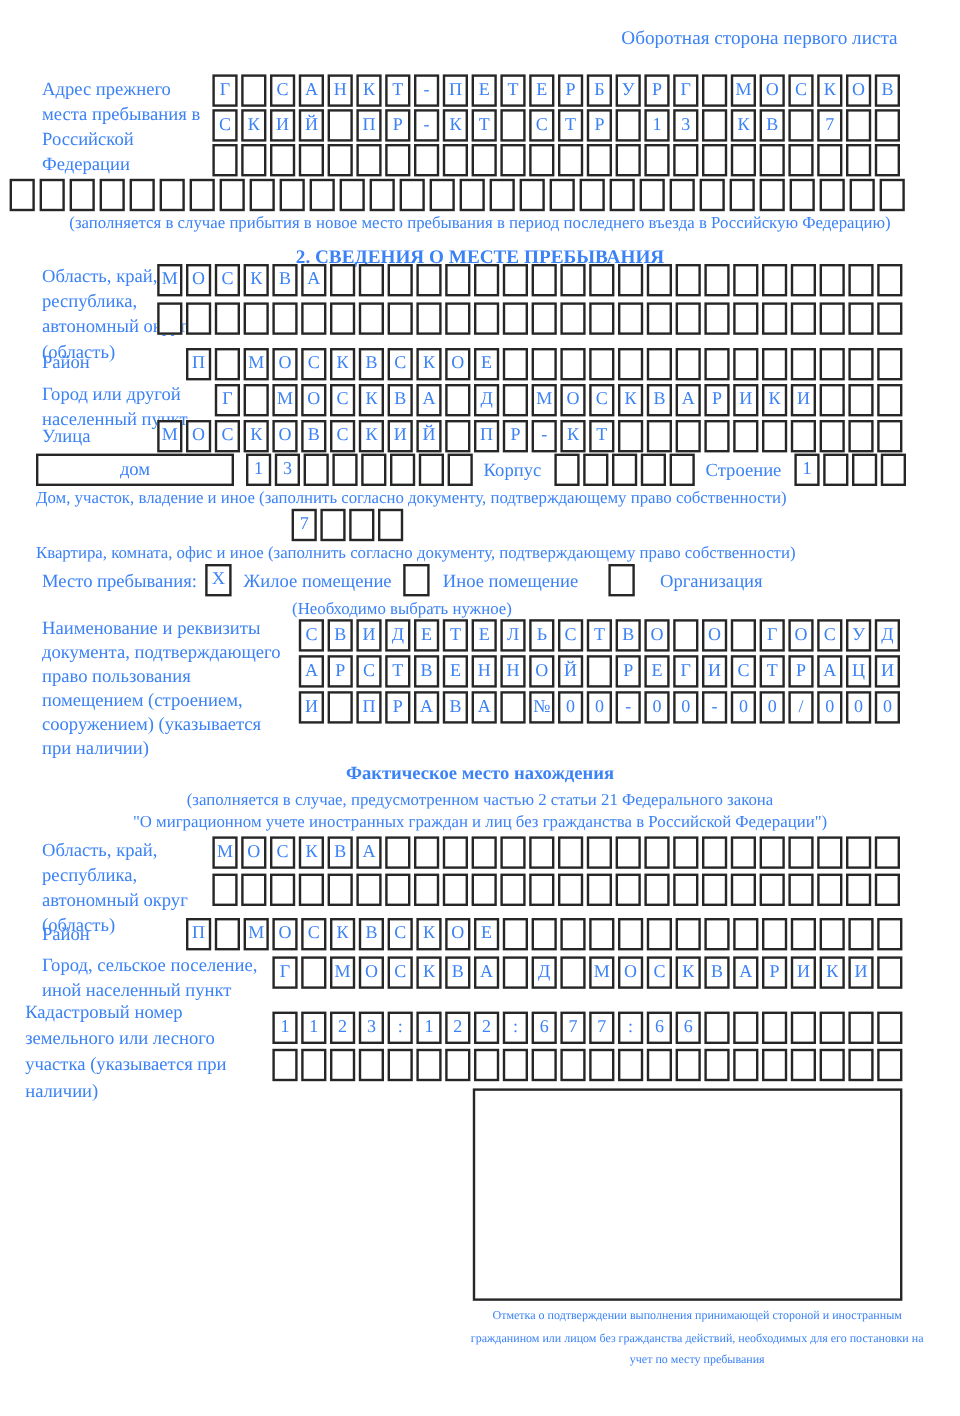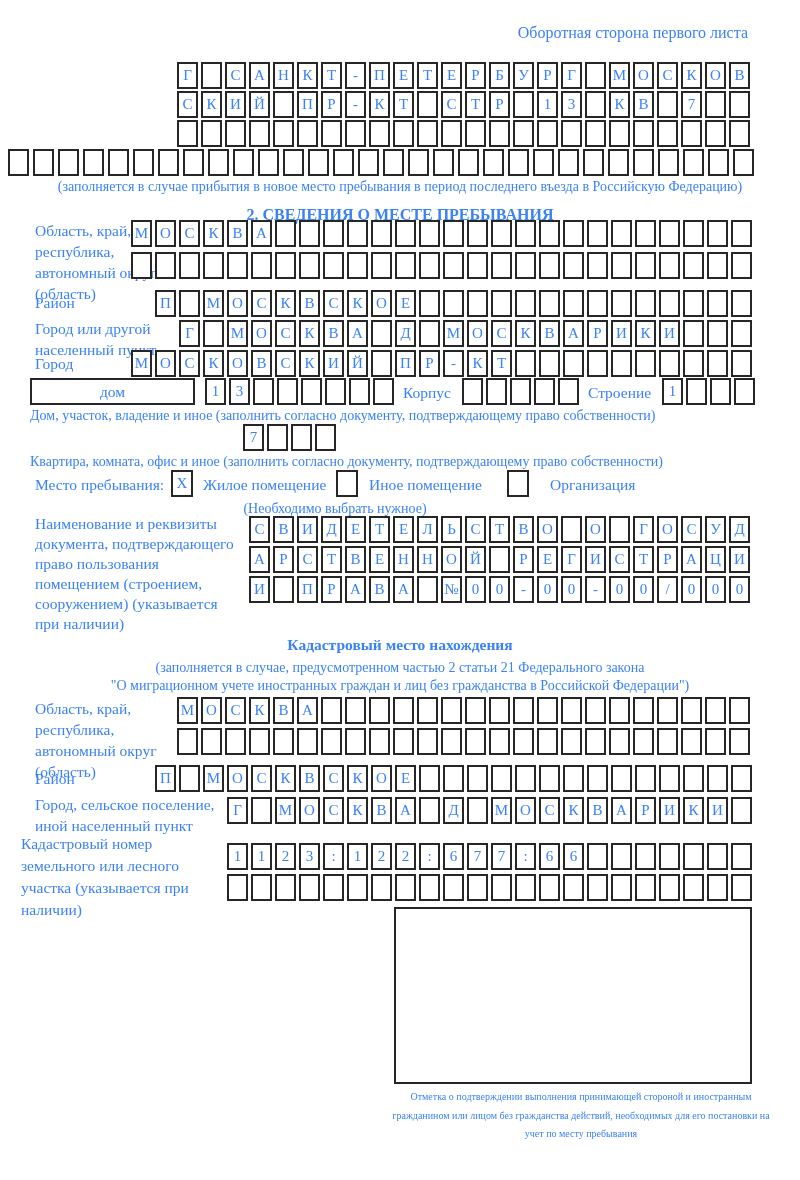--- a/index.html
+++ b/index.html
@@ -91,20 +91,21 @@
   .stamp-caption{position:absolute;left:388px;top:1088px;width:386px;
     text-align:center;font-size:10px;line-height:18.5px;}
 </style>
 </head>
 <body>
 
 <div id="page">
 
   <div class="side-note">Оборотная сторона первого листа</div>
 
+  <div class="lbl prev-label">Адрес прежнего места пребывания в Российской Федерации</div>
   <div class="cells prev-r1">
       <div class="cell">Г</div>
       <div class="cell"></div>
       <div class="cell">С</div>
       <div class="cell">А</div>
       <div class="cell">Н</div>
       <div class="cell">К</div>
       <div class="cell">Т</div>
       <div class="cell">-</div>
       <div class="cell">П</div>
@@ -320,21 +321,21 @@
       <div class="cell">А</div>
       <div class="cell">Р</div>
       <div class="cell">И</div>
       <div class="cell">К</div>
       <div class="cell">И</div>
       <div class="cell"></div>
       <div class="cell"></div>
       <div class="cell"></div>
     </div>
 
-  <div class="lbl street-label">Город</div>
+  <div class="lbl street-label">Улица</div>
   <div class="cells street-r">
       <div class="cell">М</div>
       <div class="cell">О</div>
       <div class="cell">С</div>
       <div class="cell">К</div>
       <div class="cell">О</div>
       <div class="cell">В</div>
       <div class="cell">С</div>
       <div class="cell">К</div>
       <div class="cell">И</div>
@@ -466,21 +467,21 @@
       <div class="cell">0</div>
       <div class="cell">-</div>
       <div class="cell">0</div>
       <div class="cell">0</div>
       <div class="cell">/</div>
       <div class="cell">0</div>
       <div class="cell">0</div>
       <div class="cell">0</div>
     </div>
 
-  <div class="title center fact-title">Кадастровый место нахождения</div>
+  <div class="title center fact-title">Фактическое место нахождения</div>
   <div class="note center fact-note1">(заполняется в случае, предусмотренном частью 2 статьи 21 Федерального закона</div>
   <div class="note center fact-note2">"О миграционном учете иностранных граждан и лиц без гражданства в Российской Федерации")</div>
 
   <div class="lbl reg2-label">Область, край, республика, автономный округ (область)</div>
   <div class="cells reg2-r1">
       <div class="cell">М</div>
       <div class="cell">О</div>
       <div class="cell">С</div>
       <div class="cell">К</div>
       <div class="cell">В</div>

